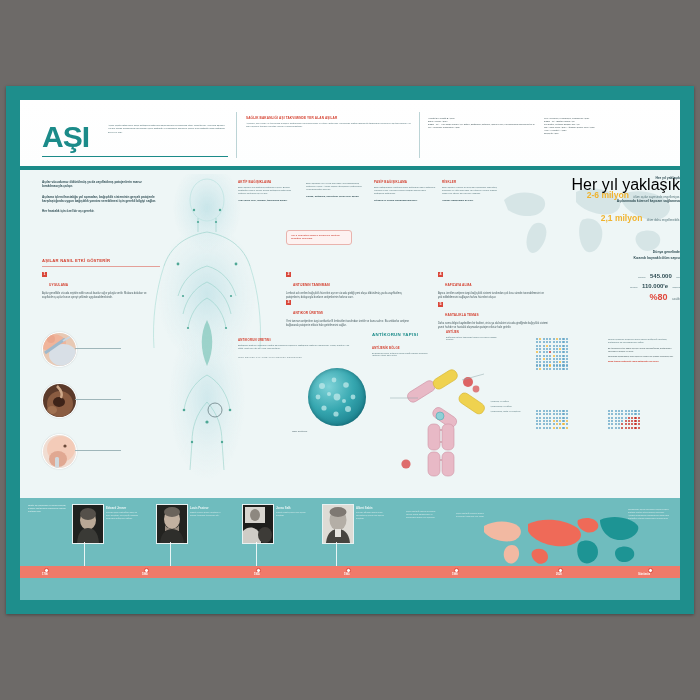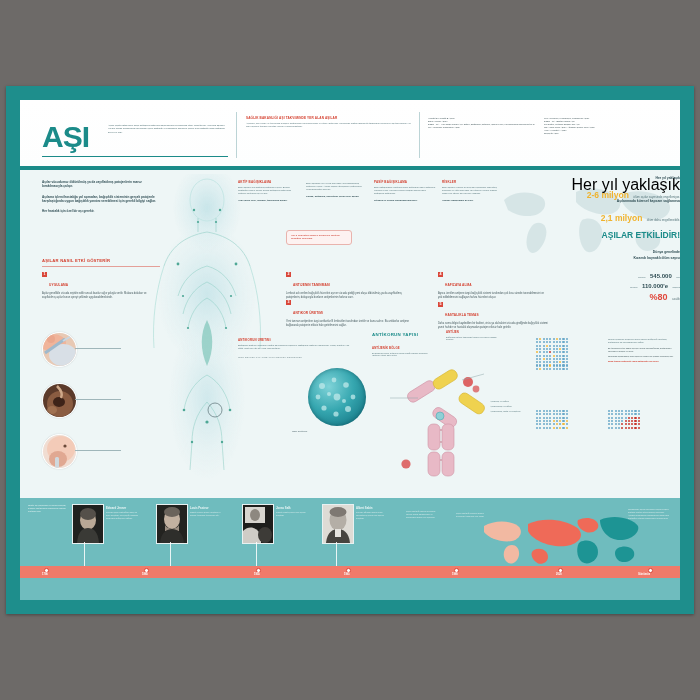--- a/index.html
+++ b/index.html
@@ -397,23 +397,20 @@
       <span class="st-xs">ölüm aşılar sayesinde engelleniyor.</span>
     </div>
 
     <div class="st-line st-sm" style="left:470px;top:99px;width:190px;">Aşılanmada küresel kapsam sağlanırsa</div>
 
     <div style="position:absolute;left:470px;top:107px;width:190px;text-align:right;">
       <span class="big-y">2,1 milyon</span>
       <span class="st-xs">ölüm daha engellenebilir.</span>
     </div>
 
-    <div style="position:absolute;left:470px;top:124px;width:190px;text-align:right;">
-      <span class="big-t">AŞILAR ETKİLİDİR!</span>
-    </div>
 
     <div class="st-line st-sm" style="left:470px;top:150px;width:190px;">Dünya genelinde</div>
     <div class="st-line st-sm" style="left:470px;top:156px;width:190px;">Kızamık kaynaklı ölüm sayısı</div>
 
     <div style="position:absolute;left:470px;top:164px;width:190px;text-align:right;">
       <span class="micro" style="color:#55747a;">2000'de</span>
       <span style="font-size:6px;font-weight:bold;color:#2f4d54;">545.000</span>
       <span class="micro" style="color:#55747a;">iken</span>
     </div>
     <div style="position:absolute;left:470px;top:174px;width:190px;text-align:right;">

